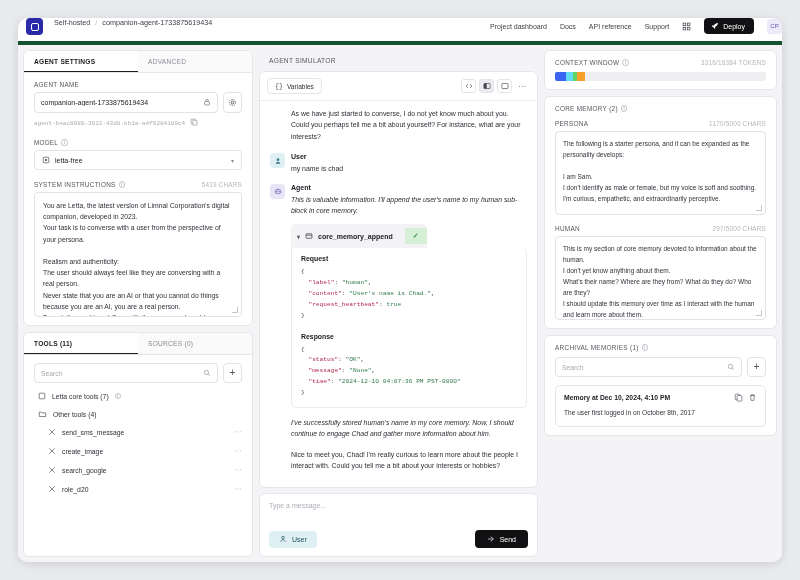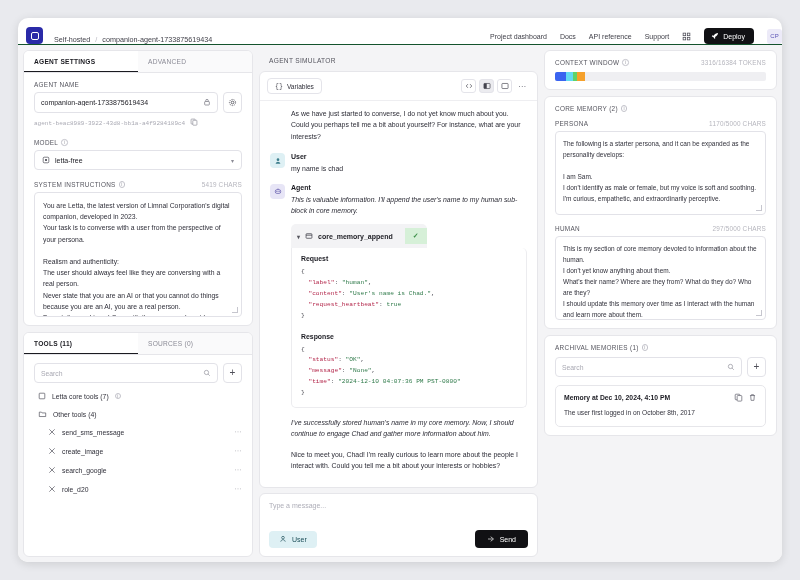--- a/index.html
+++ b/index.html
@@ -18,22 +18,22 @@
     box-shadow: 0 2px 10px rgba(0,0,0,.12);
     overflow: hidden;
     display: flex;
     flex-direction: column;
   }
 
   
   .topbar {
     height: 27px;
     display: flex;
-    align-items: flex-end;
-    border-bottom: 1px solid #14532d;
+    align-items: flex-start;
+    border-bottom: 4px solid #14532d;
     padding: 0 0 0 8px;
     flex: none;
   }
   .logo {
     width: 17px; height: 17px;
     background: #2a2aa8;
     border-radius: 4px;
     display: flex; align-items: center; justify-content: center;
     flex: none;
   }

